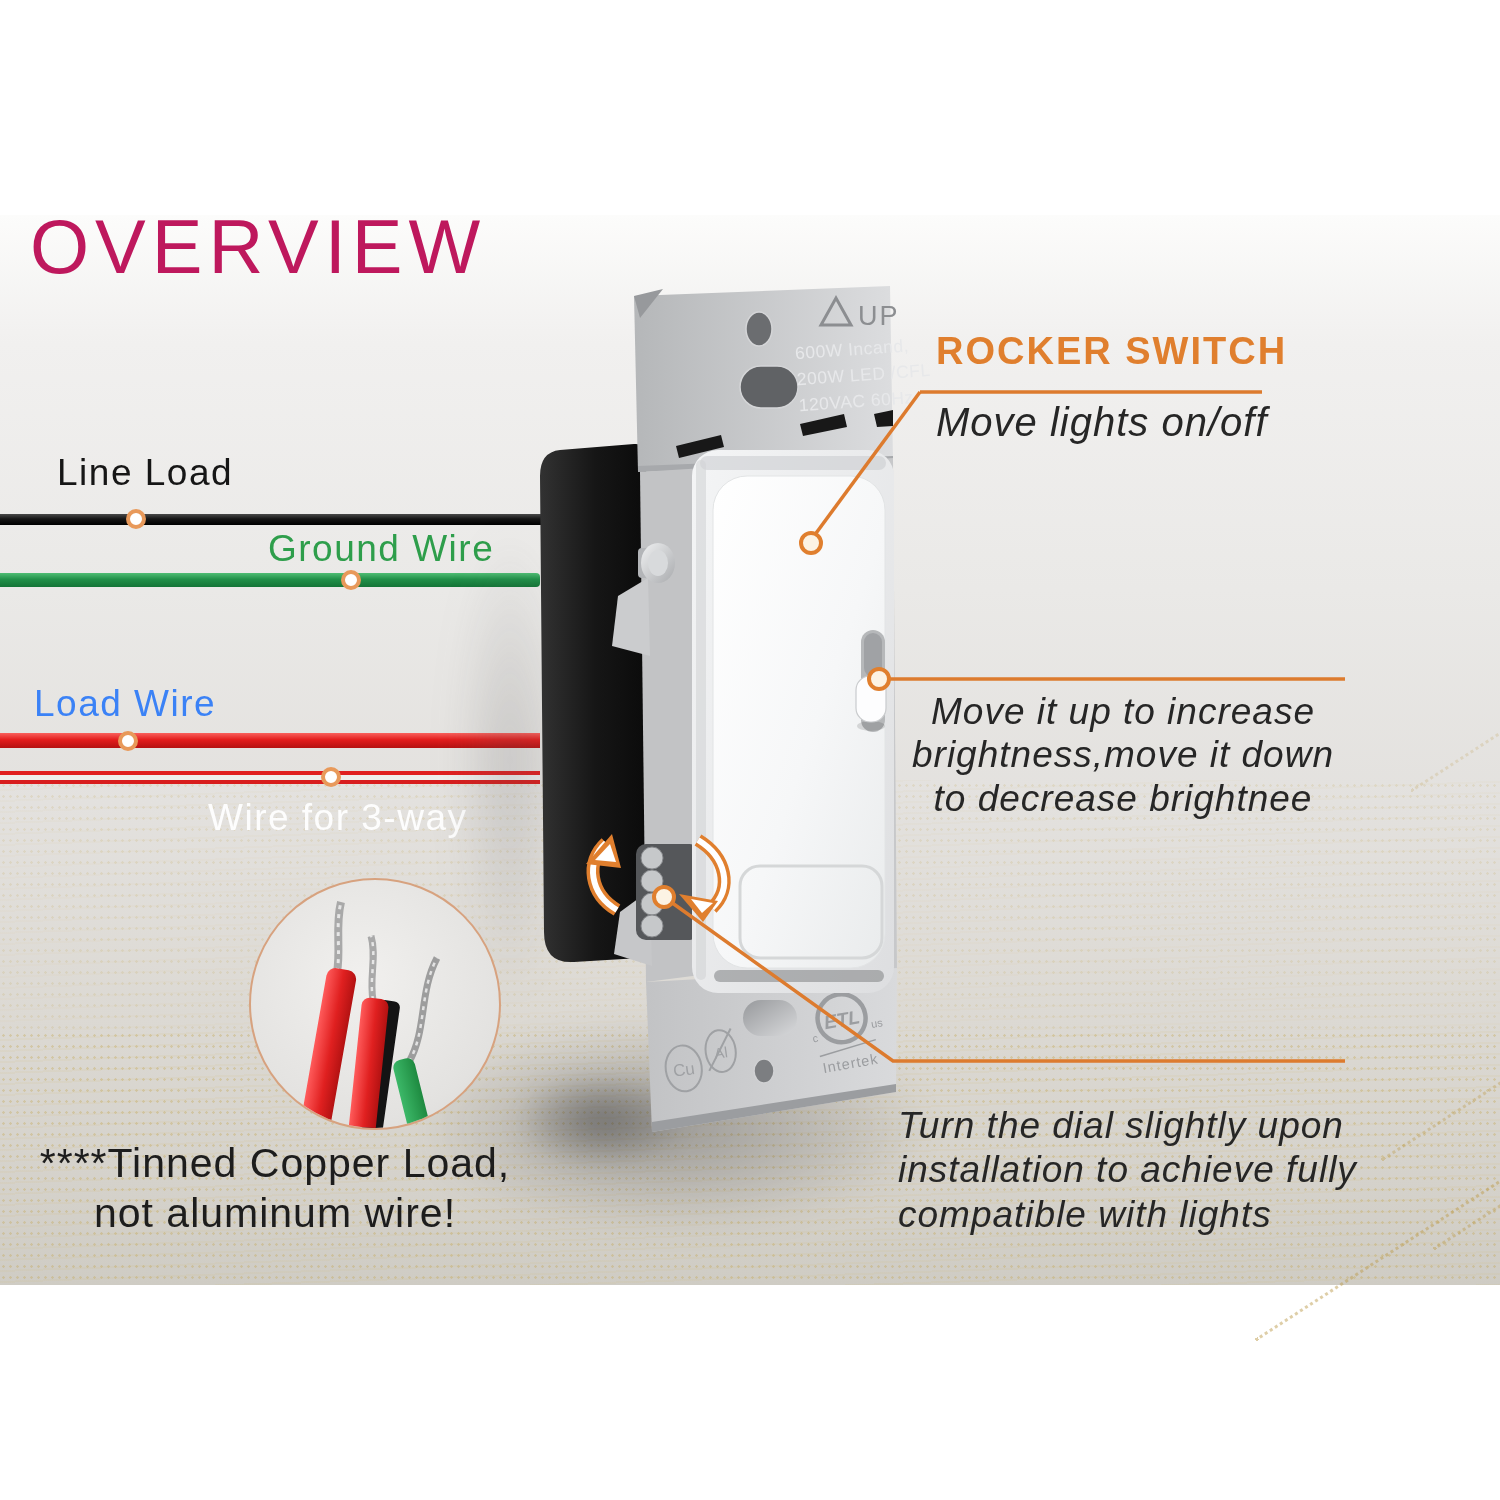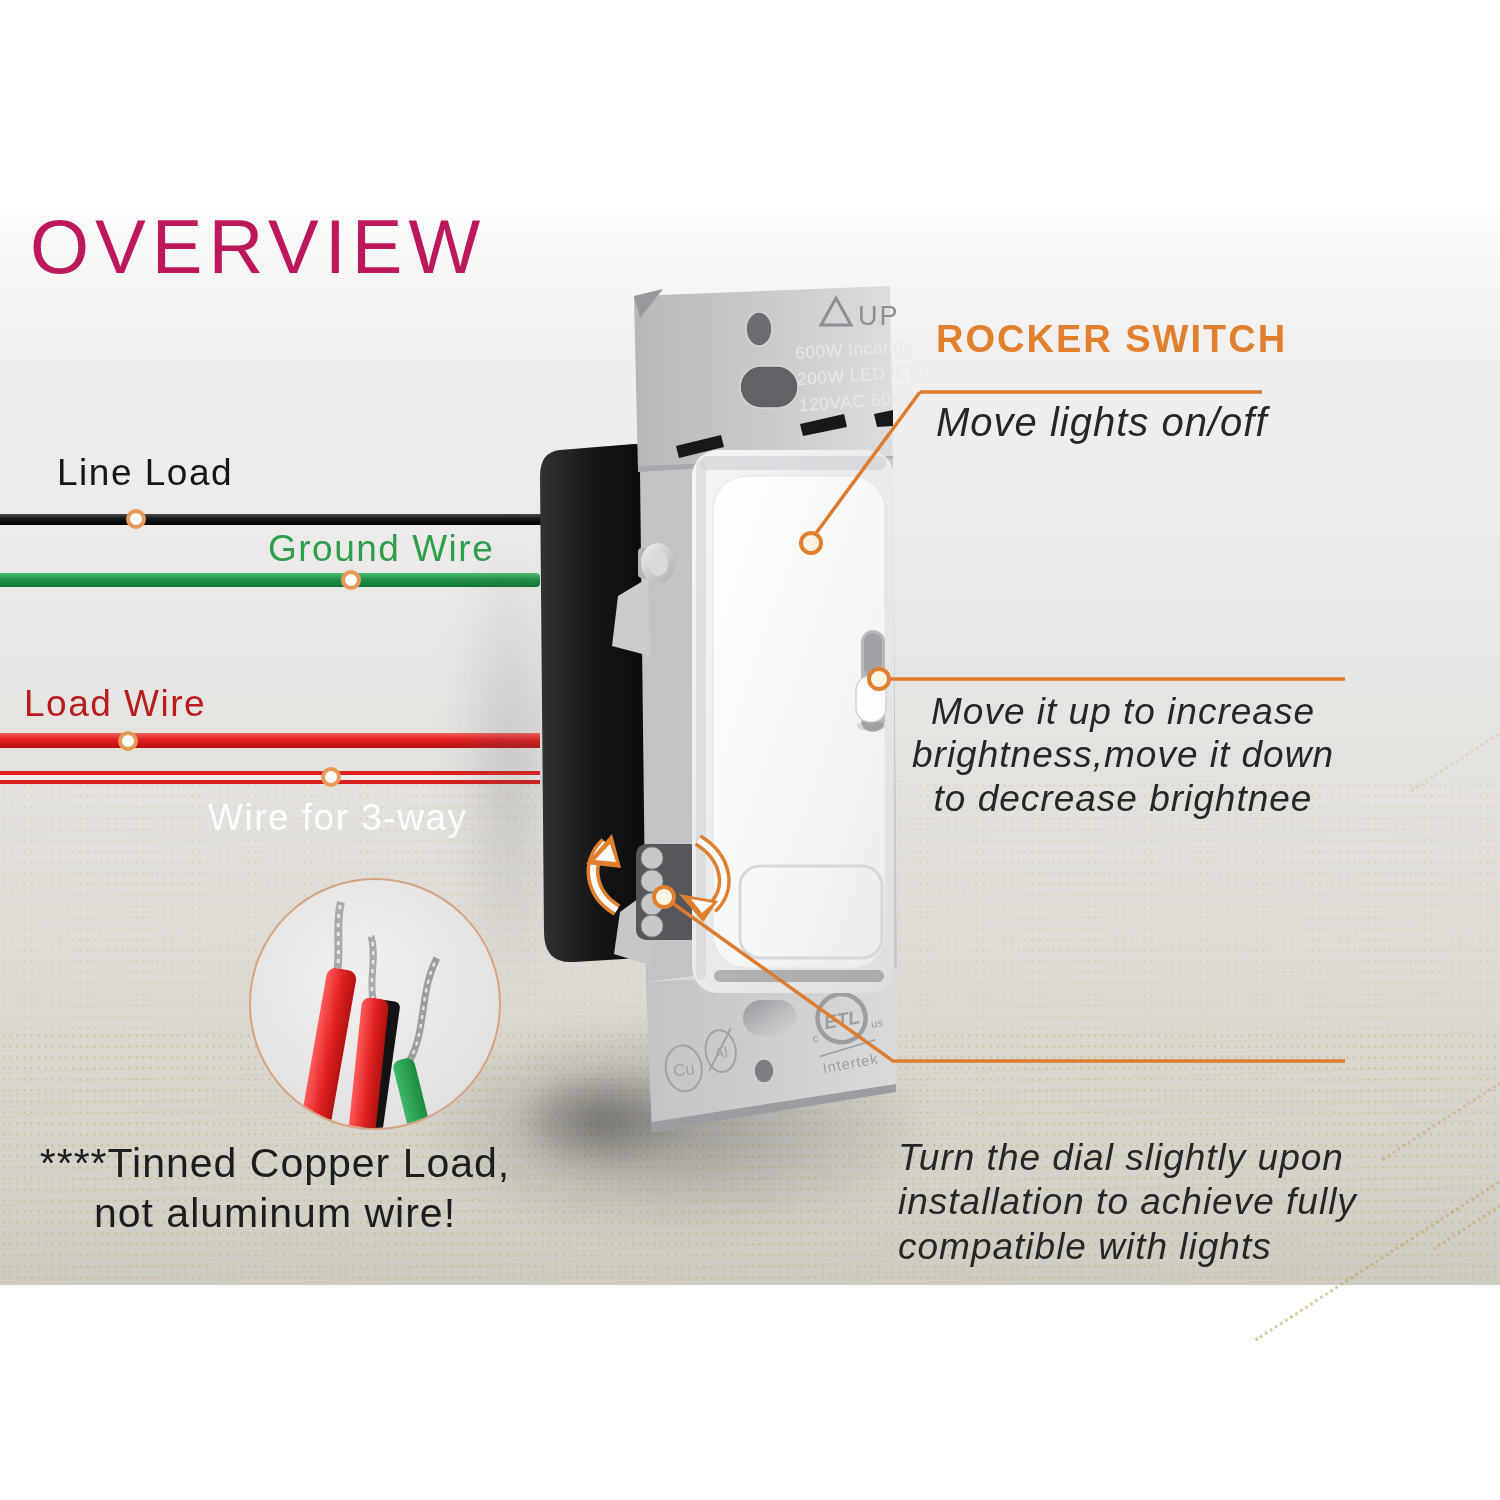--- a/index.html
+++ b/index.html
@@ -20,21 +20,21 @@
   .d0{left:1395px;top:735px;width:200px;opacity:.45;}
   .d1{left:1225px;top:1235px;width:380px;}
   .d2{left:1360px;top:1085px;width:270px;opacity:.8;}
   .d3{left:1415px;top:1185px;width:230px;opacity:.9;}
 
   
   .title{left:30px;top:203px;font-size:76px;font-weight:500;letter-spacing:6px;color:#be185d;}
   .wlabel{font-size:37px;font-weight:500;letter-spacing:1.5px;white-space:nowrap;}
   .lab-line{left:57px;top:452px;color:#161616;}
   .lab-ground{left:268px;top:528px;color:#2e9e4b;}
-  .lab-load{left:24px;top:683px;color:#b91c1c;}
+  .lab-load{left:34px;top:683px;color:#3b82f6;}
   .lab-3way{left:208px;top:797px;color:#fdfdfd;}
 
   
   .wire{left:0;}
   .w-line{top:514px;width:556px;height:11px;background:linear-gradient(180deg,#4a4a4a,#161616 45%,#000);}
   .w-ground{top:573px;width:540px;height:14px;border-radius:0 4px 4px 0;
             background:linear-gradient(180deg,#4fbd74,#219049 45%,#147537);}
   .w-load{top:733px;width:540px;height:15px;background:linear-gradient(180deg,#f9605c,#e31d1d 45%,#b51111);}
   .w-3way{top:771px;width:540px;height:13px;
           background:linear-gradient(180deg,#e02020 0 4px,#efeeec 4px 9px,#d81d1d 9px 13px);}
@@ -52,26 +52,26 @@
   .inset{left:249px;top:878px;width:248px;height:248px;border-radius:50%;
          border:2px solid #d7a27f;overflow:hidden;
          background:radial-gradient(circle at 45% 40%,#f1f0ee 0%,#e3e2e0 70%,#d8d7d5 100%);}
   .caption{left:10px;width:530px;text-align:center;font-size:41px;font-weight:500;
            color:#1d1d1d;letter-spacing:1px;white-space:nowrap;}
   .cap1{top:1140px;} .cap2{top:1190px;}
 
   
   .co-title{font-size:38px;font-weight:700;color:#e07f2e;letter-spacing:2px;white-space:nowrap;}
   .co-desc{font-style:italic;color:#262626;letter-spacing:1px;}
-  .rocker-t{left:936px;top:318px;}
+  .rocker-t{left:936px;top:330px;}
   .rocker-d{left:936px;top:400px;font-size:40px;white-space:nowrap;}
   .slide-t{left:903px;top:617px;}
   .slide-d{left:888px;top:690px;width:470px;text-align:center;font-size:37px;line-height:1.17;}
   .wheel-t{left:936px;top:996px;}
-  .wheel-d{left:898px;top:1136px;font-size:37px;line-height:1.2;}
+  .wheel-d{left:898px;top:1104px;font-size:37px;line-height:1.2;}
 
   .svgt{font-family:"Liberation Sans",sans-serif;}
   svg{overflow:visible;}
 </style>
 </head>
 <body>
 
 <div class="stage">
 
   <div class="abs band"></div>

